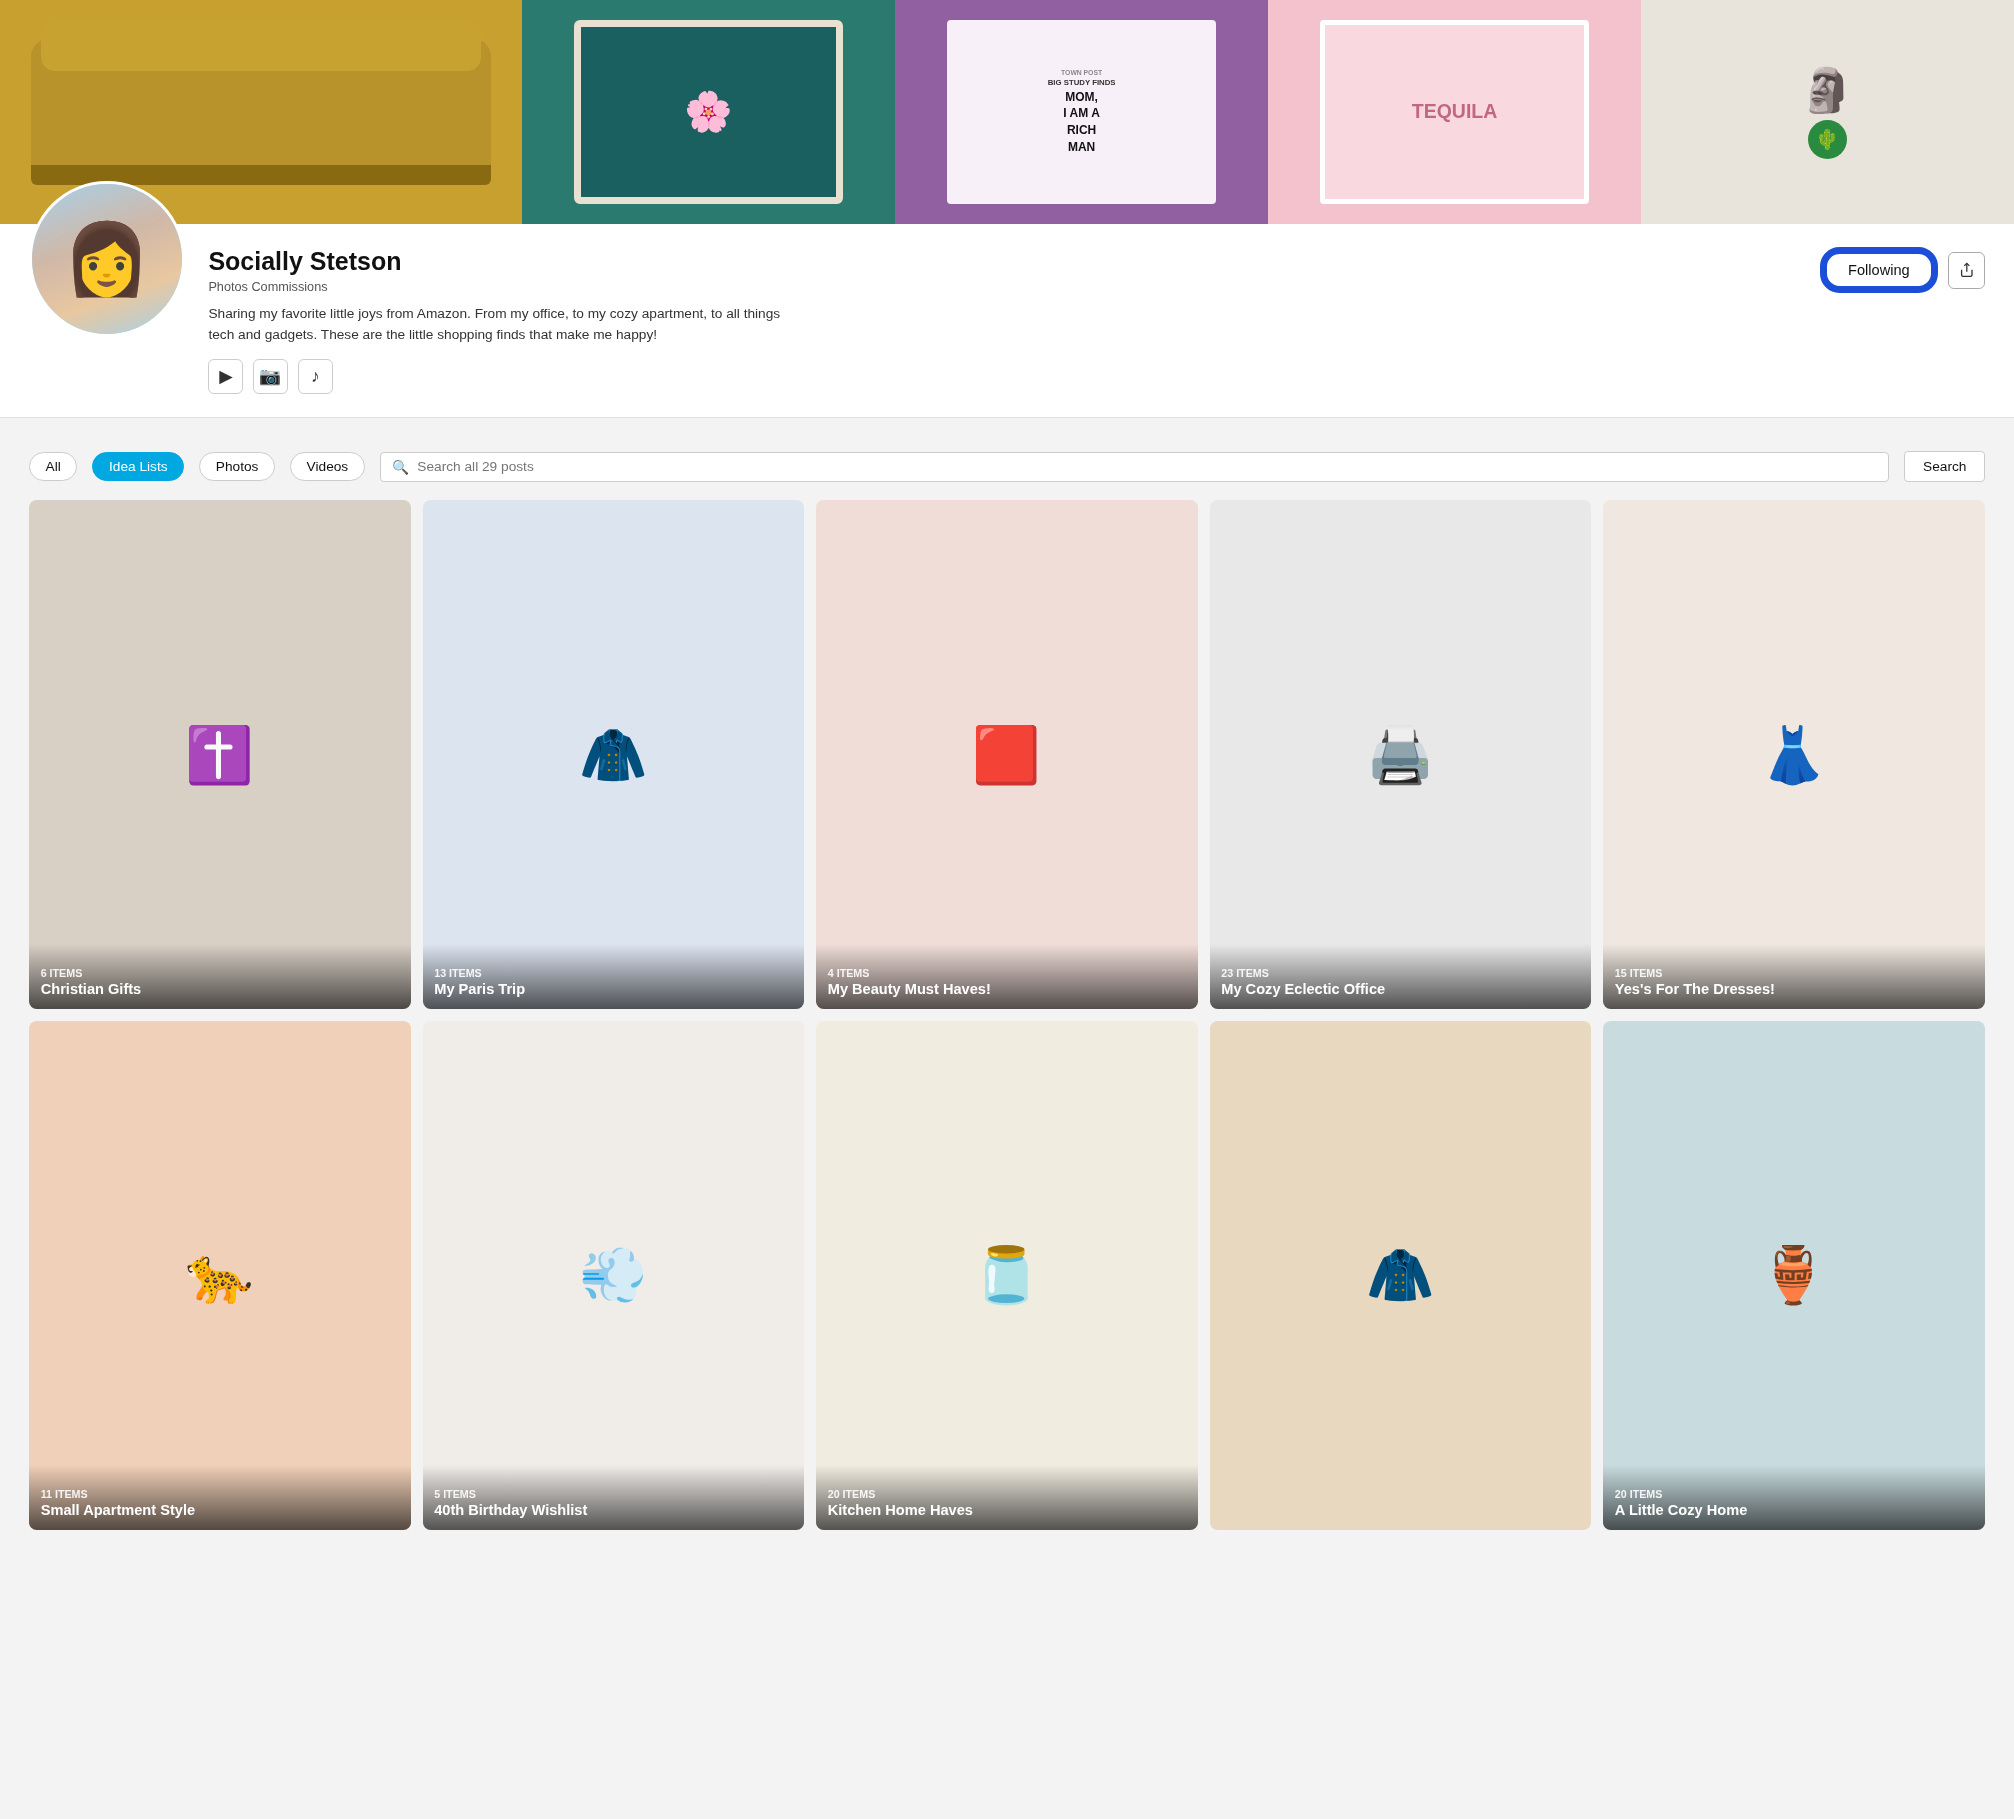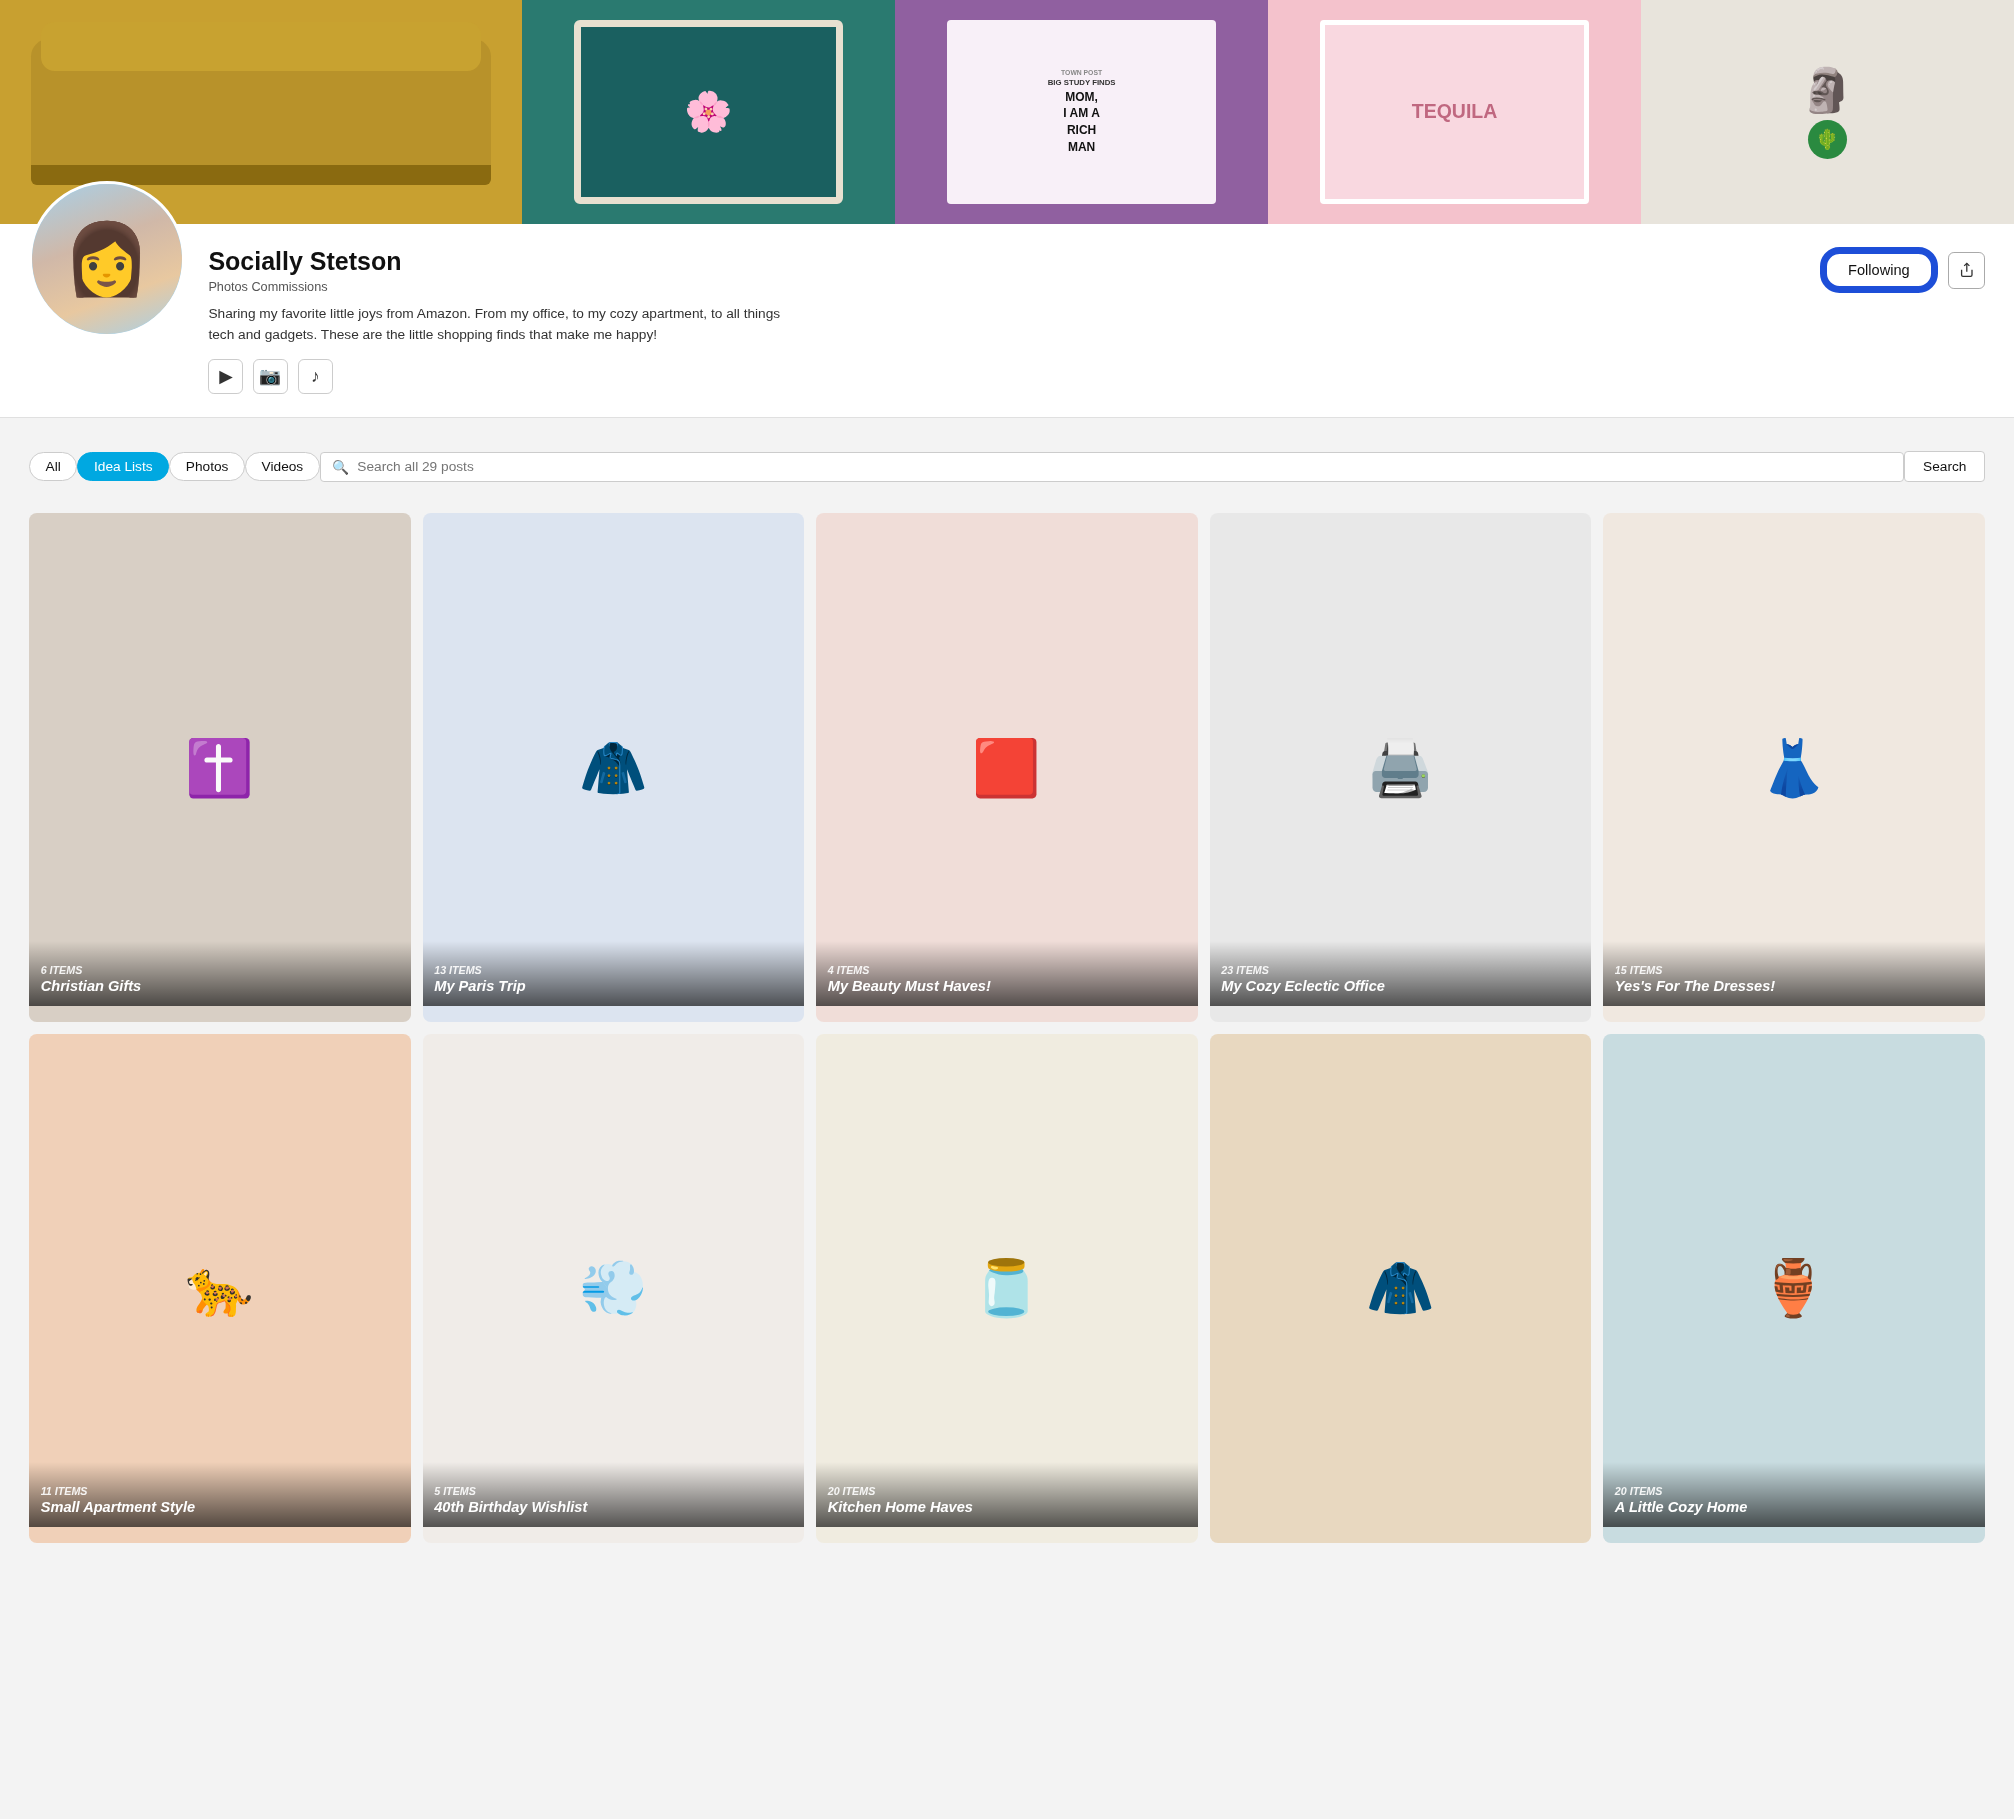--- a/index.html
+++ b/index.html
@@ -139,22 +139,22 @@
     }
     .posts-title {
       font-size: 17.6px;
       font-weight: 700;
       margin-bottom: 15.6px;
       color: #111;
     }
     .posts-filters {
       display: flex;
       align-items: center;
-      gap: 0;
-      margin-bottom: 31px;
+      gap: 15px;
+      margin-bottom: 18px;
     }
     .filter-btn {
       padding: 5.9px 15.6px;
       border-radius: 19.5px;
       border: 1px solid #ccc;
       background: #fff;
       font-size: 13.7px;
       cursor: pointer;
       color: #111;
     }
@@ -214,27 +214,26 @@
     .card-img {
       width: 100%;
       height: 100%;
       display: flex;
       align-items: center;
       justify-content: center;
       font-size: 55px;
     }
     .card-label {
       position: absolute;
-      bottom: 16px;
+      bottom: 0;
       left: 0;
       right: 0;
       background: linear-gradient(transparent, rgba(0,0,0,0.65));
       color: #fff;
       padding: 23.4px 11.7px 11.7px 11.7px;
-      font-style: italic;
     }
     .card-items {
       font-size: 10.7px;
       font-weight: 600;
       text-transform: uppercase;
       margin-bottom: 2px;
       opacity: 0.9;
     }
     .card-name {
       font-size: 14.6px;

